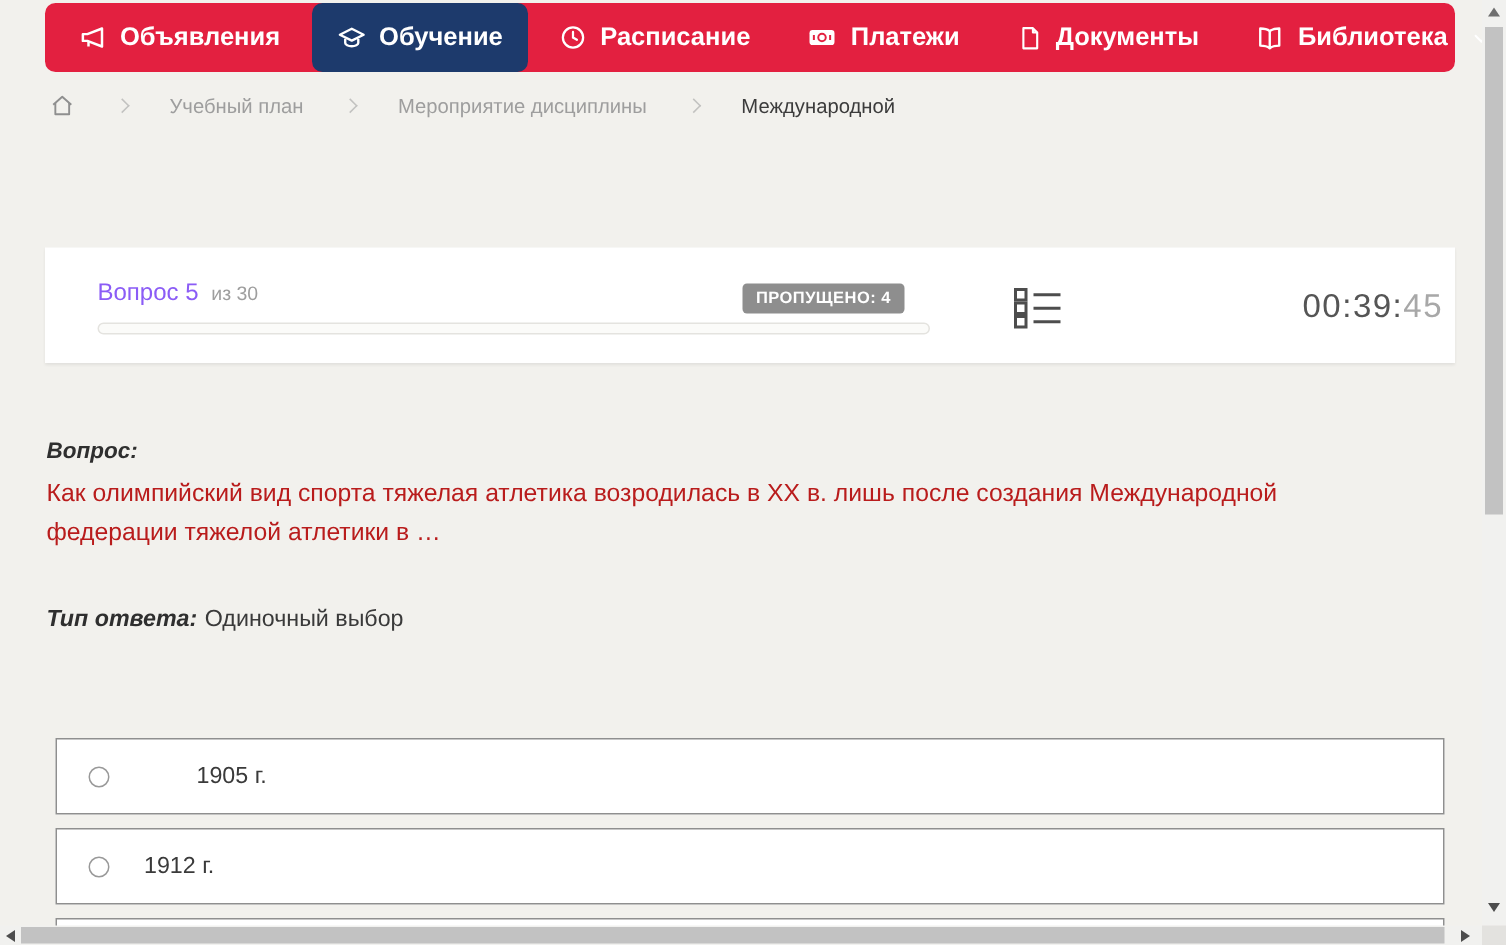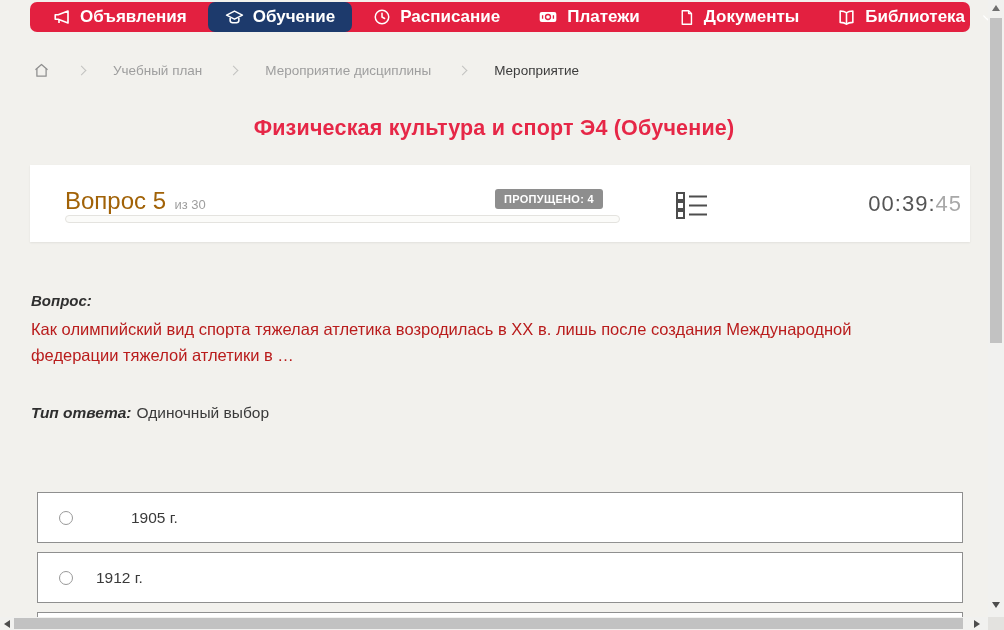--- a/index.html
+++ b/index.html
@@ -5,21 +5,21 @@
   :root{
     --nav-red:#e32040; --active-navy:#1d3a6c; --title-red:#e62747;
     --badge-gray:#8e8e8e; --page-bg:#f2f1ed;
   }
   *{margin:0;padding:0;box-sizing:border-box;}
   html,body{width:1004px;height:630px;overflow:hidden;}
   body{font-family:"Liberation Sans",sans-serif;background:var(--page-bg);}
   #app{position:relative;width:1004px;height:630px;background:var(--page-bg);overflow:hidden;}
 
   
-  .main-nav{position:absolute;left:30px;top:2px;width:940px;height:30px;
+  .main-nav{position:absolute;left:30px;top:2px;width:940px;height:46px;
     background:var(--nav-red);border-radius:7px;display:flex;align-items:stretch;padding:0 4px;}
   .nav-item{display:flex;align-items:center;gap:9px;padding:0 17px;color:#fff;
     font-size:17px;font-weight:bold;cursor:pointer;white-space:nowrap;border-radius:7px;margin:0 2px;}
   .nav-item.active{background:var(--active-navy);}
   .nav-ic{display:flex;align-items:center;}
   .nav-ic svg{display:block;}
   .chev{margin-left:7px;display:flex;align-items:center;}
 
   
   .breadcrumb{position:absolute;left:33px;top:62px;display:flex;align-items:center;
@@ -31,21 +31,21 @@
   .home-ic svg{display:block;}
 
   
   .page-title{position:absolute;left:0;top:116px;width:988px;text-align:center;
     color:var(--title-red);font-size:21.5px;font-weight:bold;letter-spacing:.2px;}
 
   
   .panel{position:absolute;left:30px;top:165px;width:940px;height:77px;background:#fff;
     box-shadow:0 1px 2px rgba(0,0,0,.07);}
   .q-head{position:absolute;left:35px;top:22px;}
-  .q-num{font-size:24px;color:#a16207;}
+  .q-num{font-size:16px;color:#8b5cf6;}
   .q-total{font-size:13px;color:#9e9e9e;margin-left:4px;}
   .badge{position:absolute;left:465px;top:24px;background:var(--badge-gray);color:#fff;
     font-size:11px;font-weight:bold;padding:4px 9px;border-radius:3px;letter-spacing:.3px;}
   .progress{position:absolute;left:35px;top:50px;width:555px;height:8px;border:1px solid #e4e3df;
     border-radius:5px;background:#fbfbf9;overflow:hidden;}
   .progress-fill{height:100%;width:0%;background:#e6e5e1;}
   .list-btn{position:absolute;left:642px;top:21px;width:40px;height:38px;background:none;border:none;
     cursor:pointer;display:flex;align-items:center;justify-content:center;}
   .timer{position:absolute;right:8px;top:26px;font-size:22px;color:#555;letter-spacing:1px;}
   .timer .sec{color:#a8a8a8;}
@@ -151,24 +151,23 @@
       <svg width="17" height="17" viewBox="0 0 24 24" fill="none" stroke="#8f8f8f" stroke-width="1.8" stroke-linejoin="round">
         <path d="M3.5 11L12 3.5 20.5 11"></path>
           <path d="M5.5 9.5V20h13V9.5"></path>
       </svg>
     </span>
     <span class="bc-sep"></span>
     <span class="crumb">Учебный план</span>
     <span class="bc-sep"></span>
     <span class="crumb">Мероприятие дисциплины</span>
     <span class="bc-sep"></span>
-    <span class="crumb current">Мероприятие</span>
-  </div>
-
-  <h1 class="page-title">Физическая культура и спорт Э4 (Обучение)</h1>
+    <span class="crumb current">Международной</span>
+  </div>
+
 
   <section class="panel">
     <div class="q-head">
       <span class="q-num">Вопрос 5</span>
       <span class="q-total">из 30</span>
     </div>
     <span class="badge">ПРОПУЩЕНО: 4</span>
     <div class="progress">
       <div class="progress-fill"></div>
     </div>

